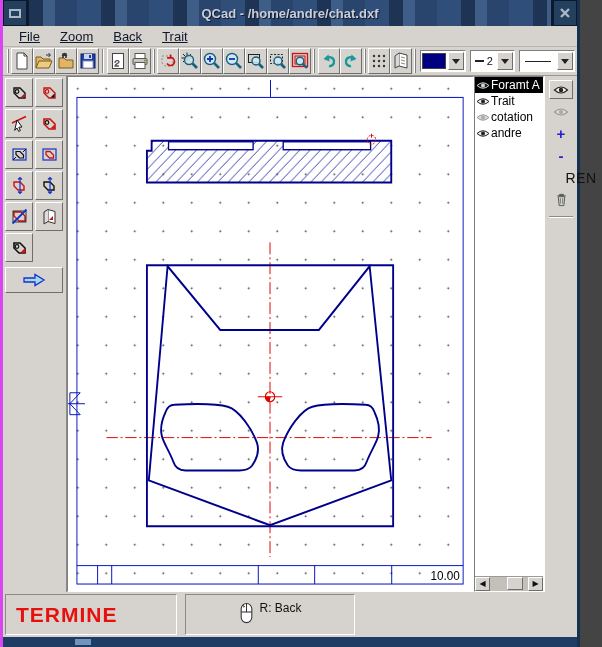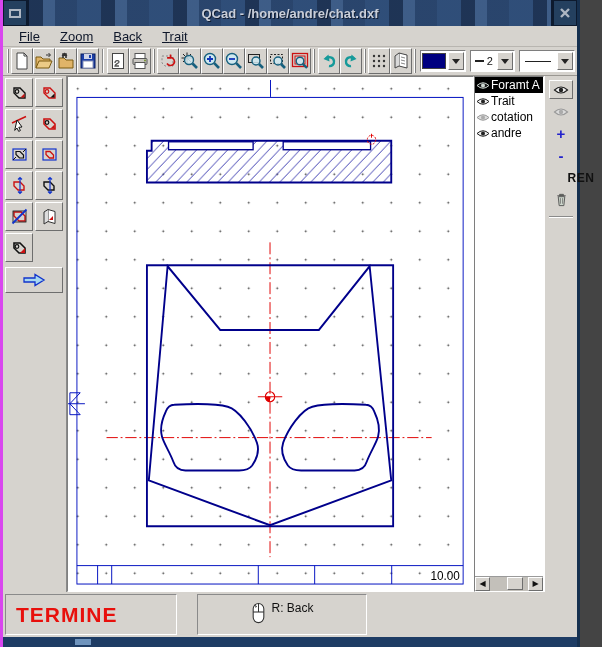--- a/index.html
+++ b/index.html
@@ -70,25 +70,25 @@
   .strack { flex:1; position:relative; background:#c3c0ba; }
   .sthumb { position:absolute; left:45%; top:0; width:16px; height:13px; background:#d6d3ce;
             border:1px solid; border-color:#fff #6e6e6e #6e6e6e #fff; cursor:grab; }
   .layertools { width:33px; background:#d6d3ce; border-left:1px solid #fff; display:flex; flex-direction:column;
                 align-items:center; padding-top:4px; gap:3px; }
   .ltbtn { width:24px; height:19px; display:flex; align-items:center; justify-content:center; cursor:pointer;
            background:#d6d3ce; border:1px solid transparent; }
   .ltbtn.raised { border-color:#fff #6e6e6e #6e6e6e #fff; }
   .plus { color:#2222cc; font-size:15px; font-weight:bold; }
   .minus { color:#2222cc; font-size:15px; font-weight:bold; }
-  .ren { font-size:12px; font-weight:bold; color:#111; letter-spacing:0.5px;padding-left:40px; }
+  .ren { font-size:14px; font-weight:normal; color:#111; letter-spacing:0.5px;padding-left:40px; }
   .ltdiv { width:24px; border-top:1px solid #8a8a8a; border-bottom:1px solid #fff; margin-top:4px; }
 
   
-  .statusbar { height:45px; background:#d6d3ce; display:flex; padding:2px; gap:20px; flex:0 0 auto; }
+  .statusbar { height:45px; background:#d6d3ce; display:flex; padding:2px; gap:8px; flex:0 0 auto; }
   .spanel { border:1px solid; border-color:#8a8a8a #fff #fff #8a8a8a; height:100%; }
   .sp1 { width:172px; display:flex; align-items:center; padding-left:10px; }
   .termine { color:#e8100c; font-size:21px; font-weight:bold; letter-spacing:1px; }
   .sp2 { width:170px; display:flex; justify-content:center; gap:4px; padding-top:5px; font-size:12px; color:#111; }
   .sp2 .ml { width:84px; text-align:center; line-height:1.25; }
   .sp2 .mr { padding-top:1px; }
   .sp3 { flex:1; font-size:12px; color:#111; padding:4px 0 0 8px; }
 
   .bottomframe { height:10px; background:#1e3c64; position:relative; flex:0 0 auto; }
   .bf-notch { position:absolute; left:72px; top:2px; width:16px; height:6px; background:#6f94bd; }

